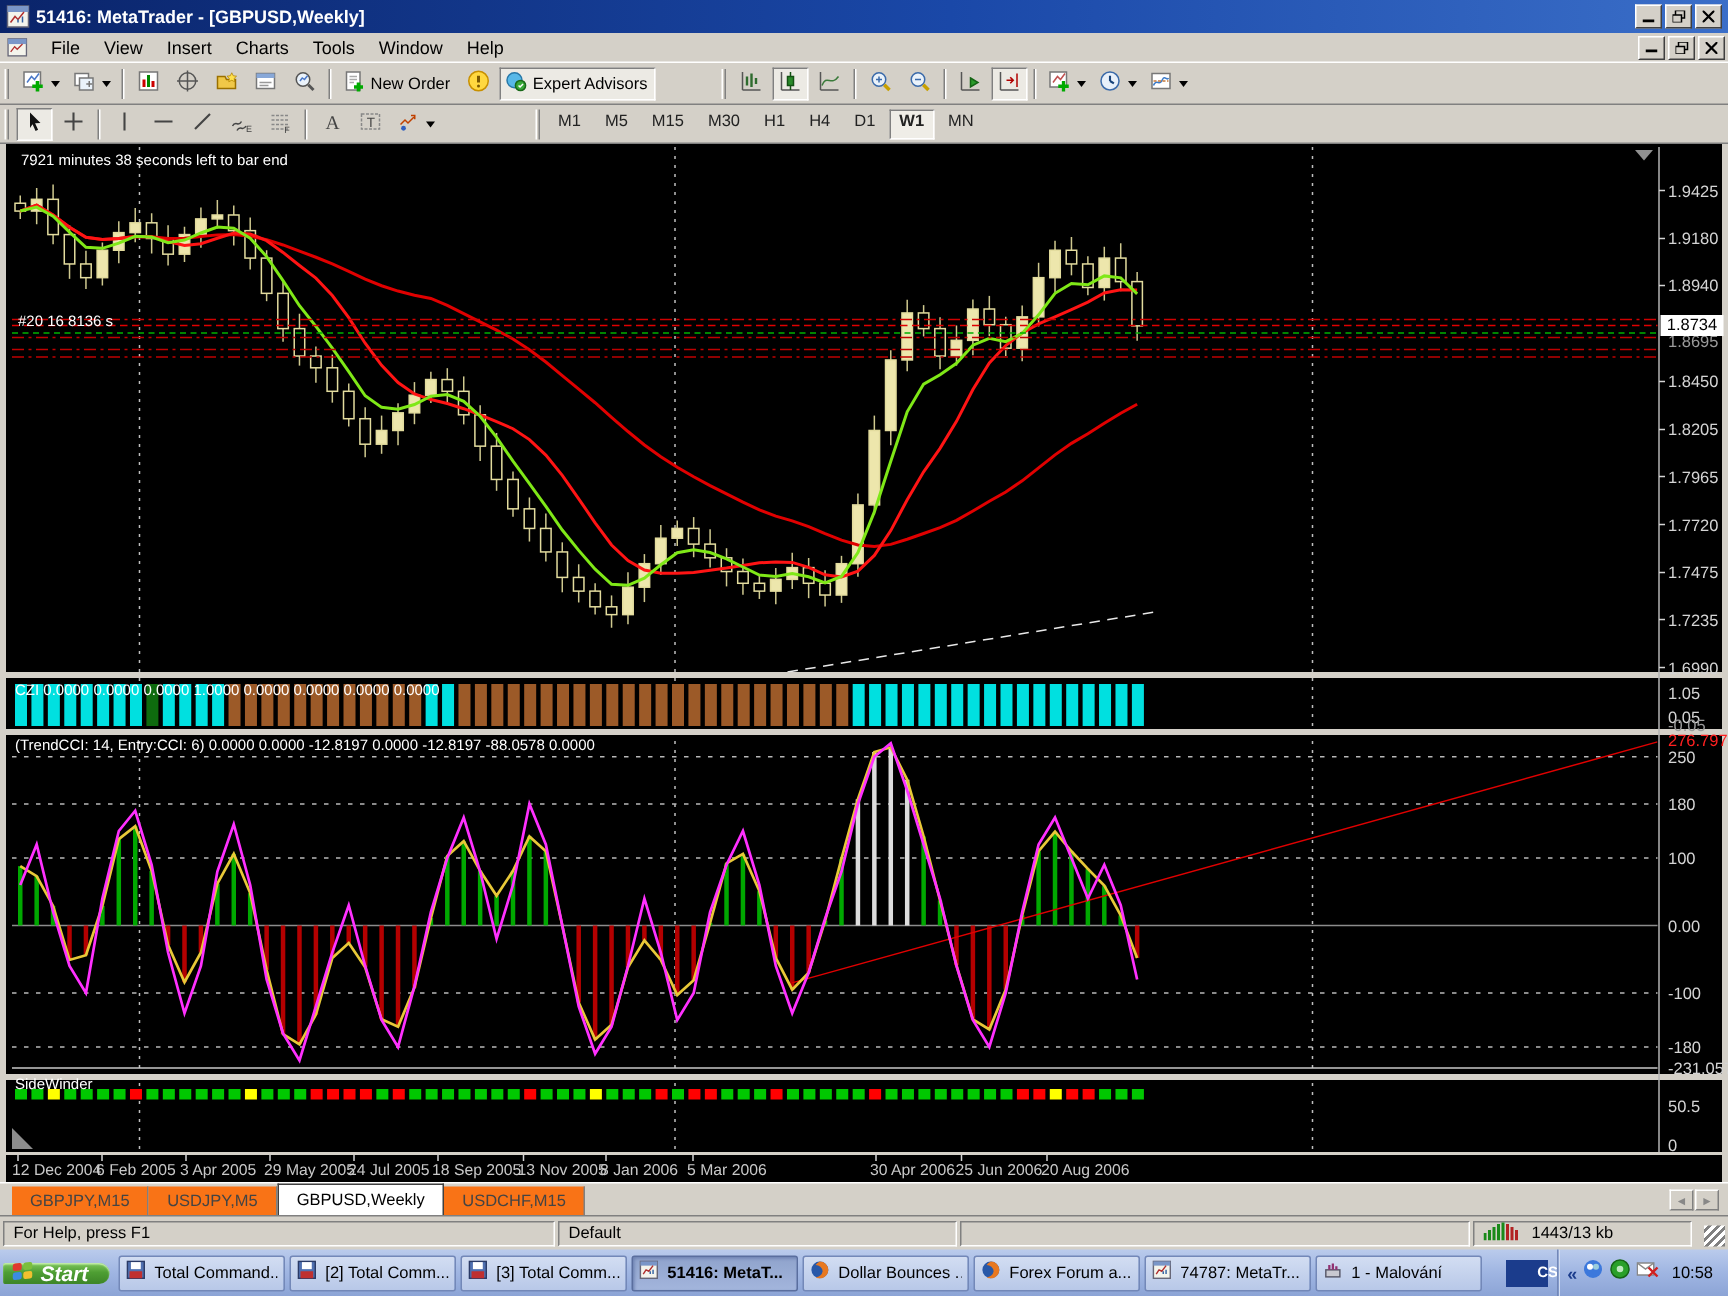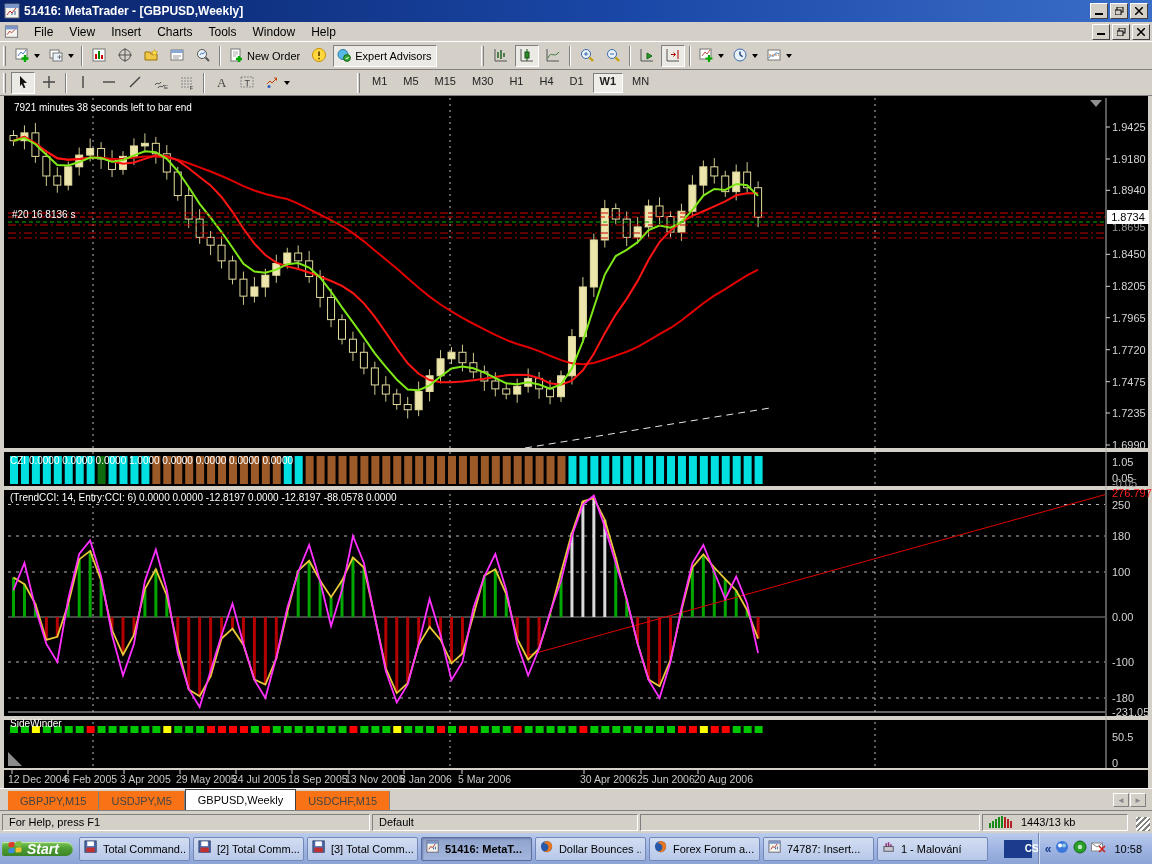--- a/index.html
+++ b/index.html
@@ -930,21 +930,21 @@
           </svg></span>
         <span class="tklbl">Forex Forum a...</span>
       </span>
       <span class="taskbtn">
         <span><svg viewBox="0 0 16 16" width="15" height="15">
             <rect x="1" y="1" width="12" height="12" fill="#F4F4EC" stroke="#667"></rect>
             <rect x="1" y="1" width="12" height="3" fill="#7A96C8"></rect>
             <path d="M3 10l2-3 2 1 3-4" stroke="#B03030" fill="none"></path>
             <path d="M10 10V7M8 10V8" stroke="#3060A0"></path>
           </svg></span>
-        <span class="tklbl">74787: Insert...</span>
+        <span class="tklbl">74787: MetaTr...</span>
       </span>
       <span class="taskbtn">
         <span><svg viewBox="0 0 16 16" width="15" height="15">
             <rect x="2" y="7" width="10" height="5" fill="#C8C8D0" stroke="#556"></rect>
             <path d="M4.5 7V3.5M7 7V2.5M9.5 7V4.5" stroke="#903070" stroke-width="1.6"></path>
           </svg></span>
         <span class="tklbl">1 - Malování</span>
       </span>
     </span>
   <span id="langbox">CS</span>

